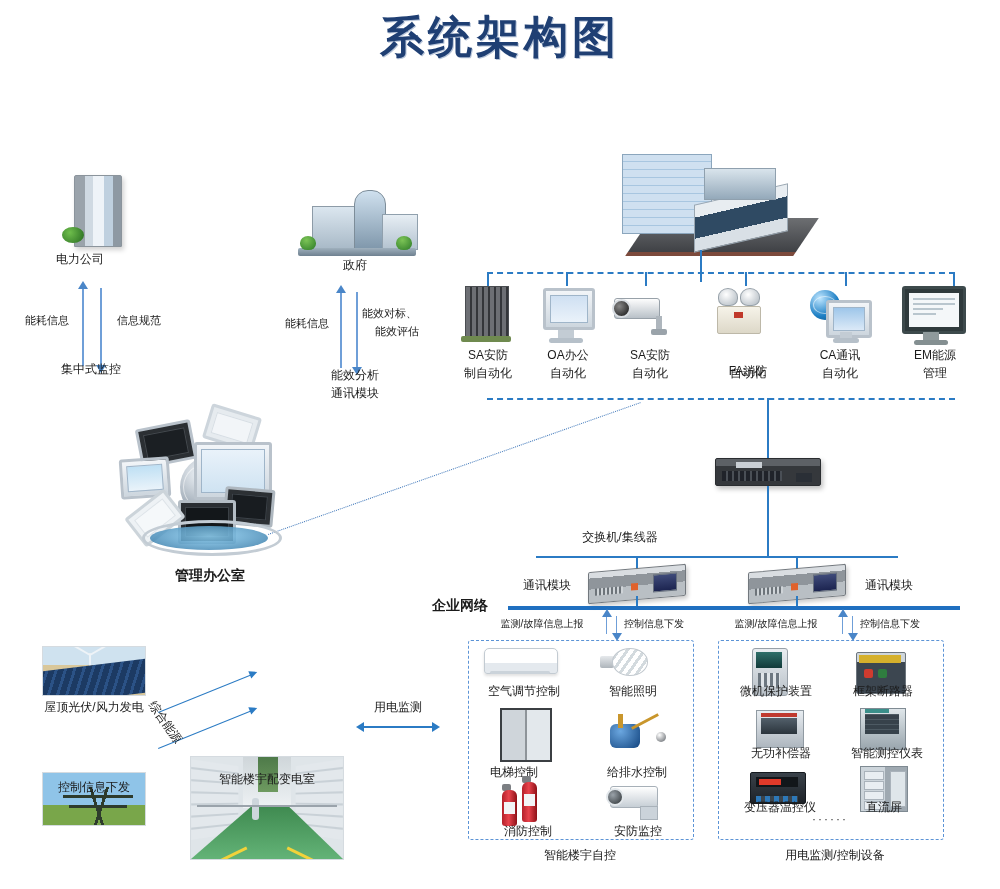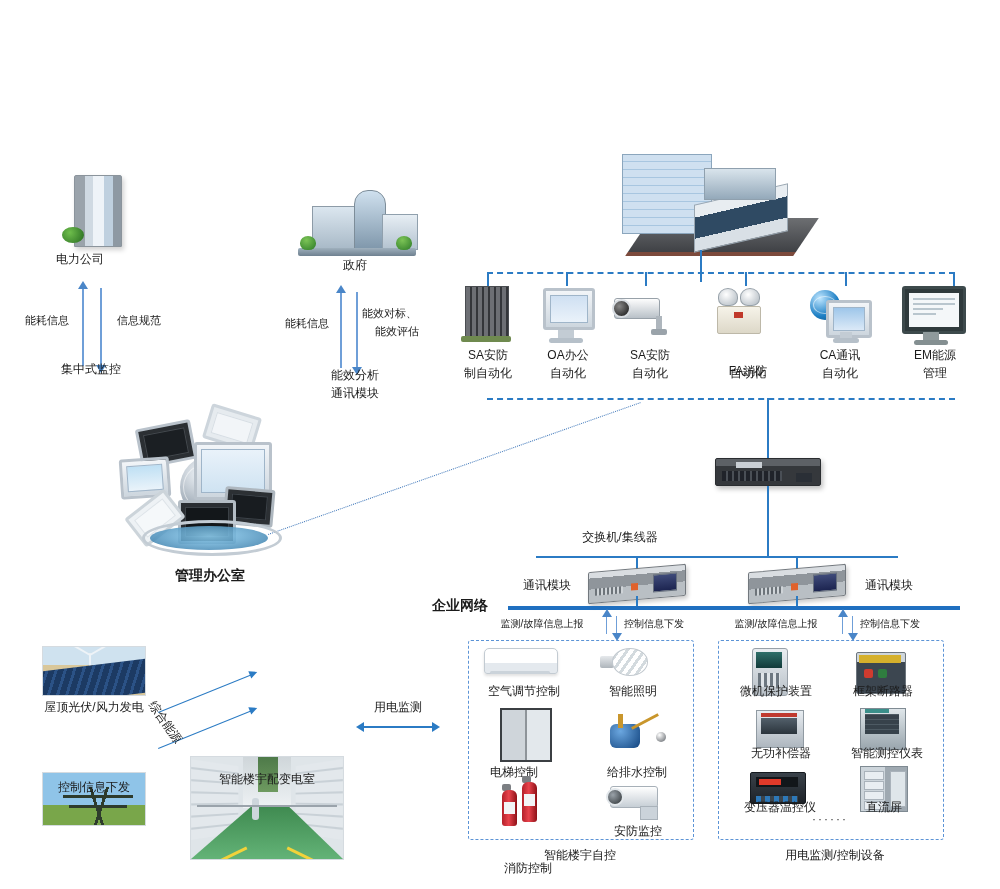--- a/index.html
+++ b/index.html
@@ -205,20 +205,21 @@
   .worker{position:absolute;left:40%;top:40%;width:7px;height:22px;background:#cdd6dc;border-radius:3px;}
 
   
   .vtext{transform:rotate(55deg);transform-origin:50% 50%;white-space:nowrap;font-size:12px;}
 </style>
 </head>
 <body>
 
 <div class="stage">
 
+  <div class="abs title">系统架构图</div>
 
   <div class="abs" style="left:62px;top:175px;">
     <div class="abs tower" style="left:12px;top:0;"></div>
     <div class="abs bush" style="left:0px;top:52px;"></div>
   </div>
   <div class="abs lbl" style="left:20px;top:252px;width:120px;">电力公司</div>
 
   <div class="abs arrow-up" style="left:82px;top:288px;height:78px;"></div>
   <div class="abs arrow-down" style="left:100px;top:288px;height:78px;"></div>
   <div class="abs lbl sm" style="left:16px;top:313px;width:62px;">能耗信息</div>
@@ -444,21 +445,21 @@
           <div class="ext-lbl"></div>
         </div>
       </div>
     <div class="abs" style="left:24px;top:0px;">
         <div class="ext-top"></div>
         <div class="abs ext" style="top:6px;height:40px;">
           <div class="ext-lbl"></div>
         </div>
       </div>
   </div>
-  <div class="abs lbl" style="left:486px;top:824px;width:84px;margin-top:37px;">消防控制</div>
+  <div class="abs lbl" style="left:486px;top:824px;width:84px;">消防控制</div>
 
   <div class="abs" style="left:606px;top:782px;width:64px;height:40px;">
     <div class="abs bcam" style="left:4px;top:4px;"></div>
     <div class="abs bcam-lens" style="left:0px;top:6px;"></div>
     <div class="abs" style="left:34px;top:24px;width:16px;height:12px;background:#cbd3da;border:1px solid #a9b2ba;"></div>
   </div>
   <div class="abs lbl" style="left:596px;top:824px;width:84px;">安防监控</div>
 
   <div class="abs lbl" style="left:500px;top:848px;width:160px;">智能楼宇自控</div>
 

